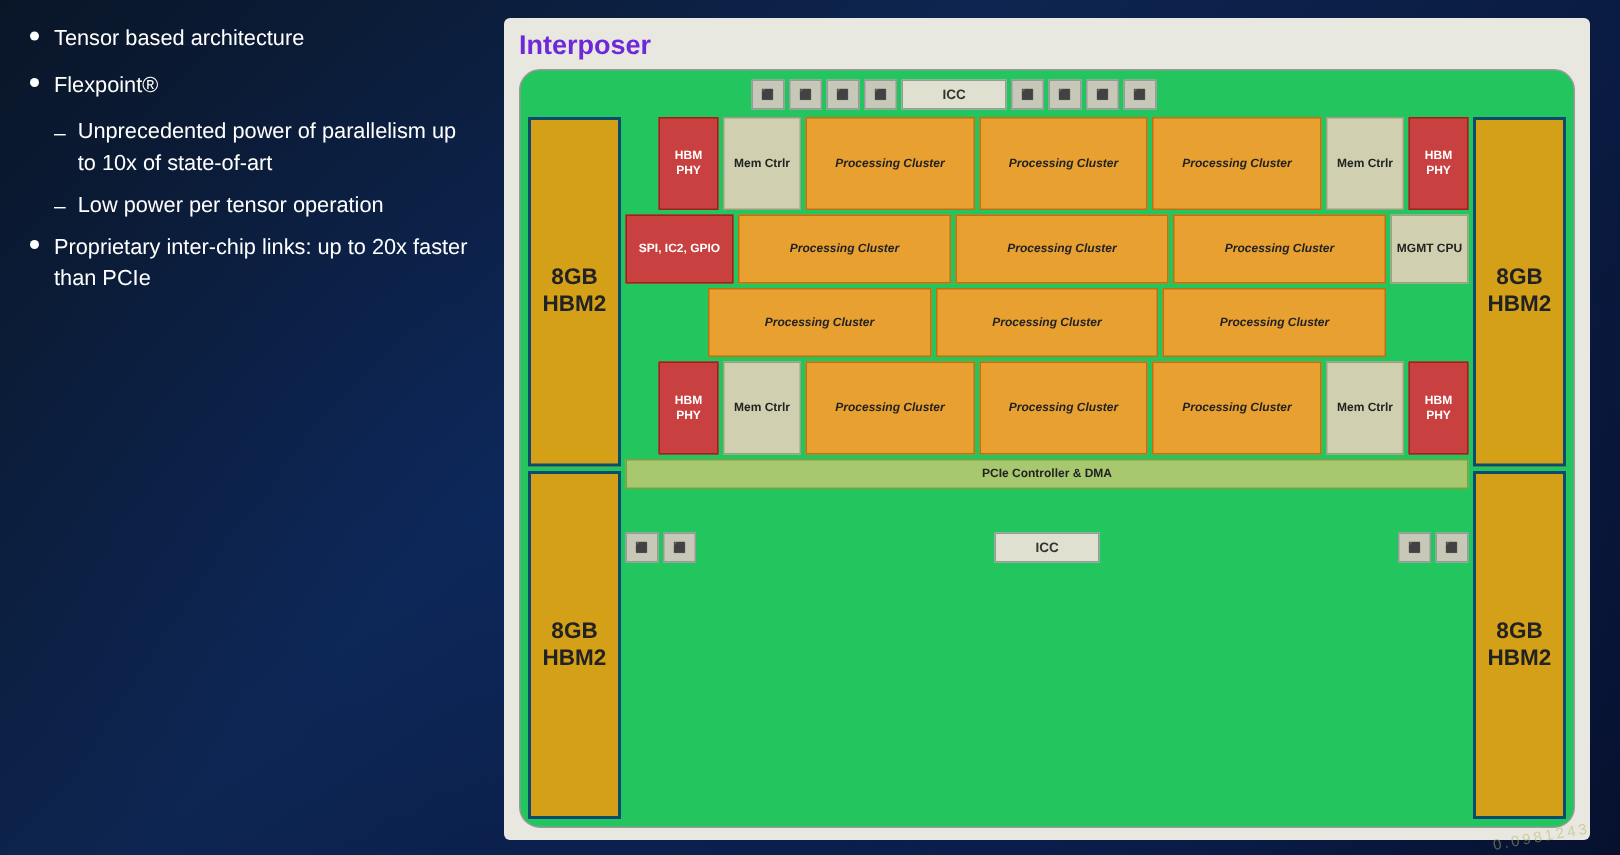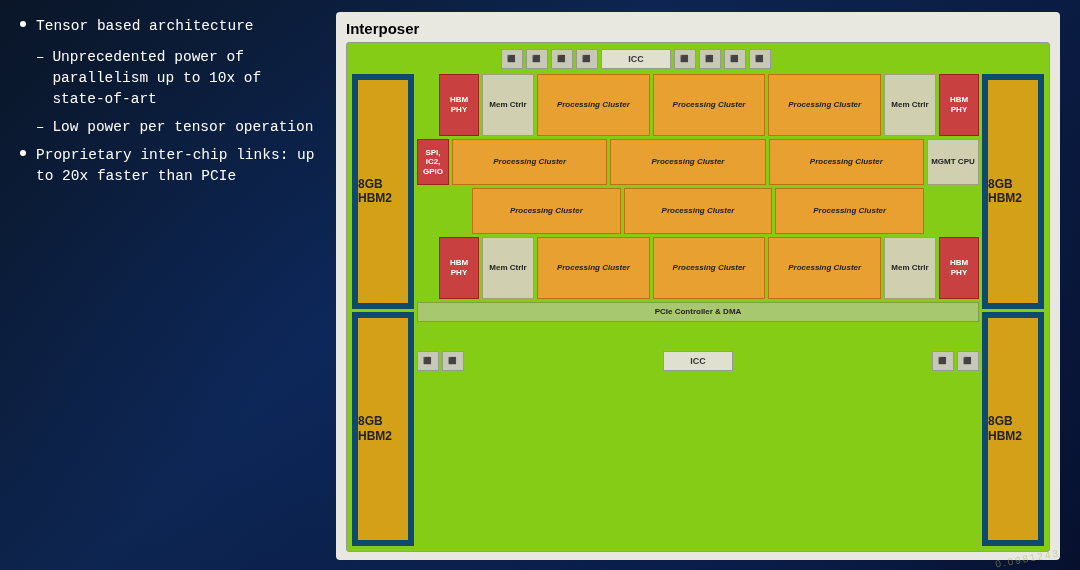--- a/index.html
+++ b/index.html
@@ -50,21 +50,20 @@
     }
 
     
     .left-panel {
       width: 300px;
       flex-shrink: 0;
       color: #ffffff;
       font-size: 14.5px;
       line-height: 1.45;
       padding-top: 4px;
-      font-family: Liberation Mono, monospace;
     }
 
     .bullet-main {
       display: flex;
       align-items: flex-start;
       margin-bottom: 10px;
     }
     .bullet-main .dot {
       width: 6px;
       height: 6px;
@@ -92,31 +91,31 @@
       flex: 1;
       background: #e8e8e0;
       border-radius: 4px;
       padding: 8px 10px;
       position: relative;
       display: flex;
       flex-direction: column;
     }
 
     .interposer-label {
-      font-size: 15px;
+      font-size: 18px;
       font-weight: bold;
-      color: #000000;
+      color: #6d28d9;
       margin-bottom: 5px;
     }
 
     .diagram {
       flex: 1;
-      background: #84cc16;
+      background: #22c55e;
       border: 1.5px solid #999;
-      border-radius: 3px;
+      border-radius: 14px;
       padding: 5px;
       display: flex;
       flex-direction: column;
       gap: 3px;
     }
 
     
     .top-connectors {
       display: flex;
       align-items: center;
@@ -165,28 +164,29 @@
     }
     .side-hbm-right {
       width: 62px;
       display: flex;
       flex-direction: column;
       gap: 3px;
     }
 
     .hbm-block {
       background: #d4a017;
-      border: 6px solid #0c4a6e;
+      border: 2px solid #0c4a6e;
       display: flex;
       align-items: center;
       justify-content: center;
-      font-size: 12px;
+      font-size: 15px;
       font-weight: bold;
       color: #222;
       flex: 1;
+      text-align: center;
       line-height: 1.2;
     }
 
     .middle-section {
       flex: 1;
       display: flex;
       flex-direction: column;
       gap: 3px;
     }
 
@@ -223,21 +223,21 @@
     .chip-processing {
       background: #e8a030;
       border-color: #c07010;
       flex: 1;
       font-style: italic;
     }
     .chip-spi {
       background: #c84040;
       border-color: #a02020;
       color: #fff;
-      width: 32px;
+      width: 72px;
     }
     .chip-mgmt {
       background: #d0d0b0;
       border-color: #a0a080;
       width: 52px;
     }
     .chip-pcie-ctrl {
       background: #a8c870;
       border-color: #80a040;
       flex: 1;
@@ -296,20 +296,24 @@
 
   <div class="content-area">
 
     <div class="left-panel">
 
       <div class="bullet-main">
         <div class="dot"></div>
         <span>Tensor based architecture</span>
       </div>
 
+      <div class="bullet-main">
+        <div class="dot"></div>
+        <span>Flexpoint®</span>
+      </div>
 
       <div class="bullet-sub">
         <span class="dash">–</span>
         <span>Unprecedented power of parallelism up to 10x of state-of-art</span>
       </div>
 
       <div class="bullet-sub">
         <span class="dash">–</span>
         <span>Low power per tensor operation</span>
       </div>

